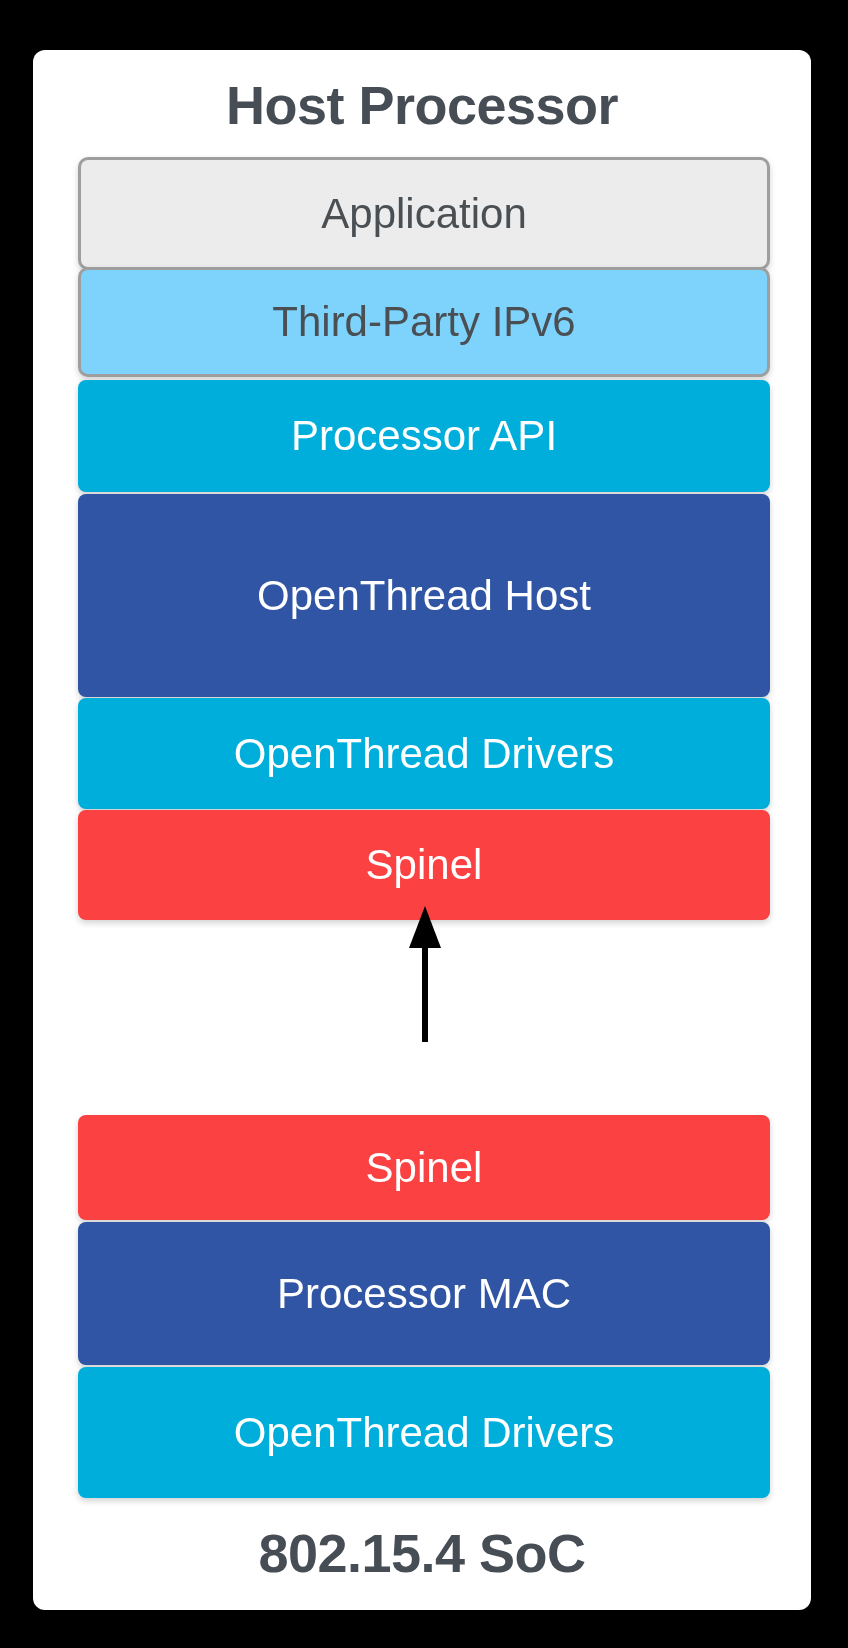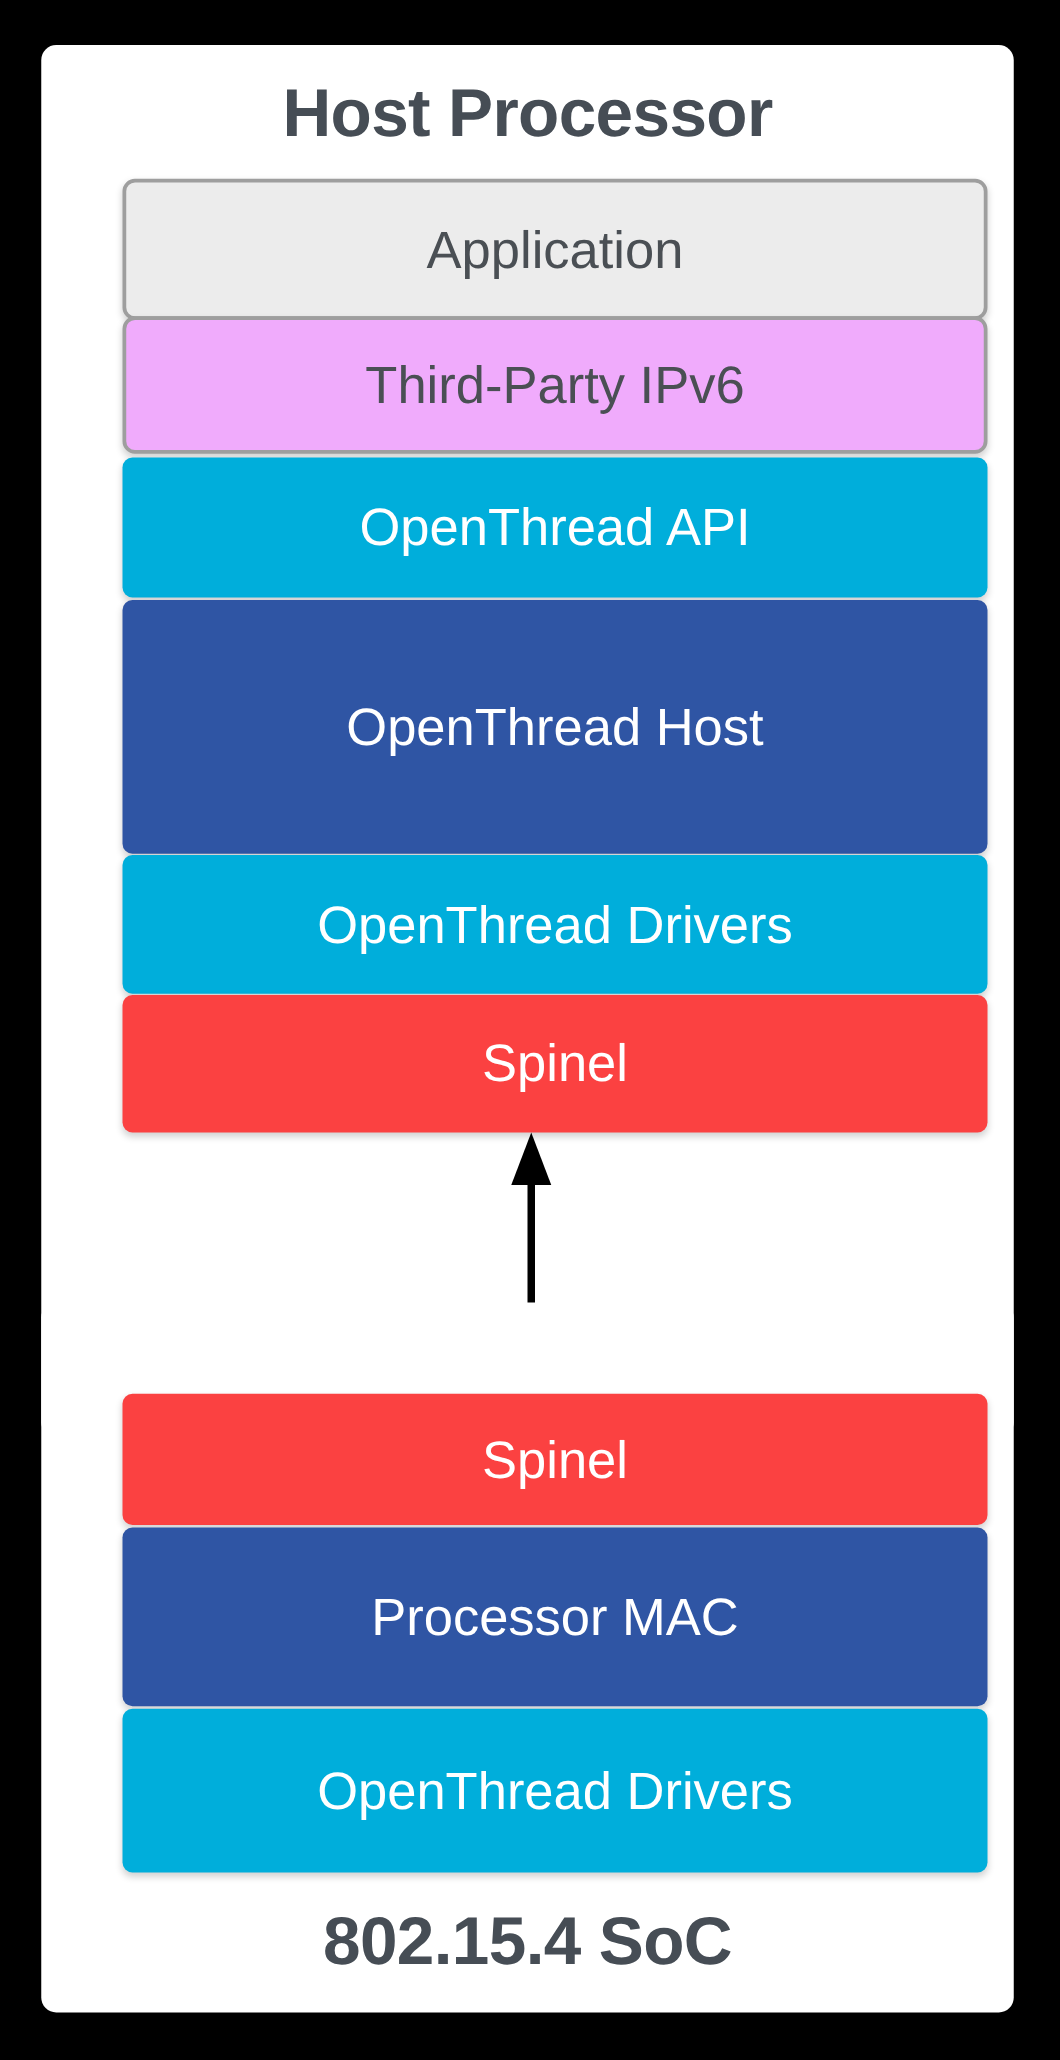--- a/index.html
+++ b/index.html
@@ -26,21 +26,20 @@
     letter-spacing: -0.5px;
   }
   .layer {
     position: absolute;
     left: 45px; width: 692px;
     display: flex; align-items: center; justify-content: center;
     border-radius: 8px;
     font-size: 42px;
     box-sizing: border-box;
     box-shadow: 0 3px 6px rgba(0,0,0,0.18);
-    margin-left: 20px;
   }
   .layer.grayed {
     border-style: solid;
     border-width: 3px;
     border-radius: 10px;
   }
   .arrow-part { position: absolute; }
   .arrowhead {
     width: 0; height: 0;
     border-left: 16px solid transparent;
@@ -48,29 +47,29 @@
   }
   .arrowhead.up { border-bottom-width: 42px; border-bottom-style: solid; }
   .arrowhead.down { border-top-width: 42px; border-top-style: solid; }
   .shaft { width: 6px; height: 128px; }
 </style>
 </head>
 <body>
 
 <div class="canvas" style="background-color: rgb(0, 0, 0);">
 
-  <div class="panel" style="left: 33px; top: 36px; width: 778px; height: 1114px; background-color: rgb(255, 255, 255);">
+  <div class="panel" style="left: 33px; top: 50px; width: 778px; height: 1114px; background-color: rgb(255, 255, 255);">
 
     <div class="panel-title" style="top: 24px; height: 62px; color: rgb(70, 77, 85);">Host Processor</div>
 
     <div class="layer grayed" style="top: 107px; height: 113px; background-color: rgb(236, 236, 236); border-color: rgb(158, 158, 158); color: rgb(74, 79, 84);">Application</div>
 
-    <div class="layer grayed" style="top: 217px; height: 110px; background-color: #f0abfc; border-color: rgb(158, 158, 158); color: rgb(74, 79, 84);">Third-Party IPv6</div>
+    <div class="layer grayed" style="top: 217px; height: 110px; background-color: #7dd3fc; border-color: rgb(158, 158, 158); color: rgb(74, 79, 84);">Third-Party IPv6</div>
 
-    <div class="layer" style="top: 330px; height: 112px; background-color: rgb(0, 174, 219); color: rgb(255, 255, 255);">OpenThread API</div>
+    <div class="layer" style="top: 330px; height: 112px; background-color: rgb(0, 174, 219); color: rgb(255, 255, 255);">Processor API</div>
 
     <div class="layer" style="top: 444px; height: 203px; background-color: rgb(47, 85, 164); color: rgb(255, 255, 255);">OpenThread Host</div>
 
     <div class="layer" style="top: 648px; height: 111px; background-color: rgb(0, 174, 219); color: rgb(255, 255, 255);">OpenThread Drivers</div>
 
     <div class="layer" style="top: 760px; height: 110px; background-color: rgb(251, 65, 65); color: rgb(255, 255, 255);">Spinel</div>
   </div>
 
   <div>
     <div class="arrow-part arrowhead up" style="left: 409px; top: 906px; border-bottom-color: rgb(0, 0, 0);"></div>

